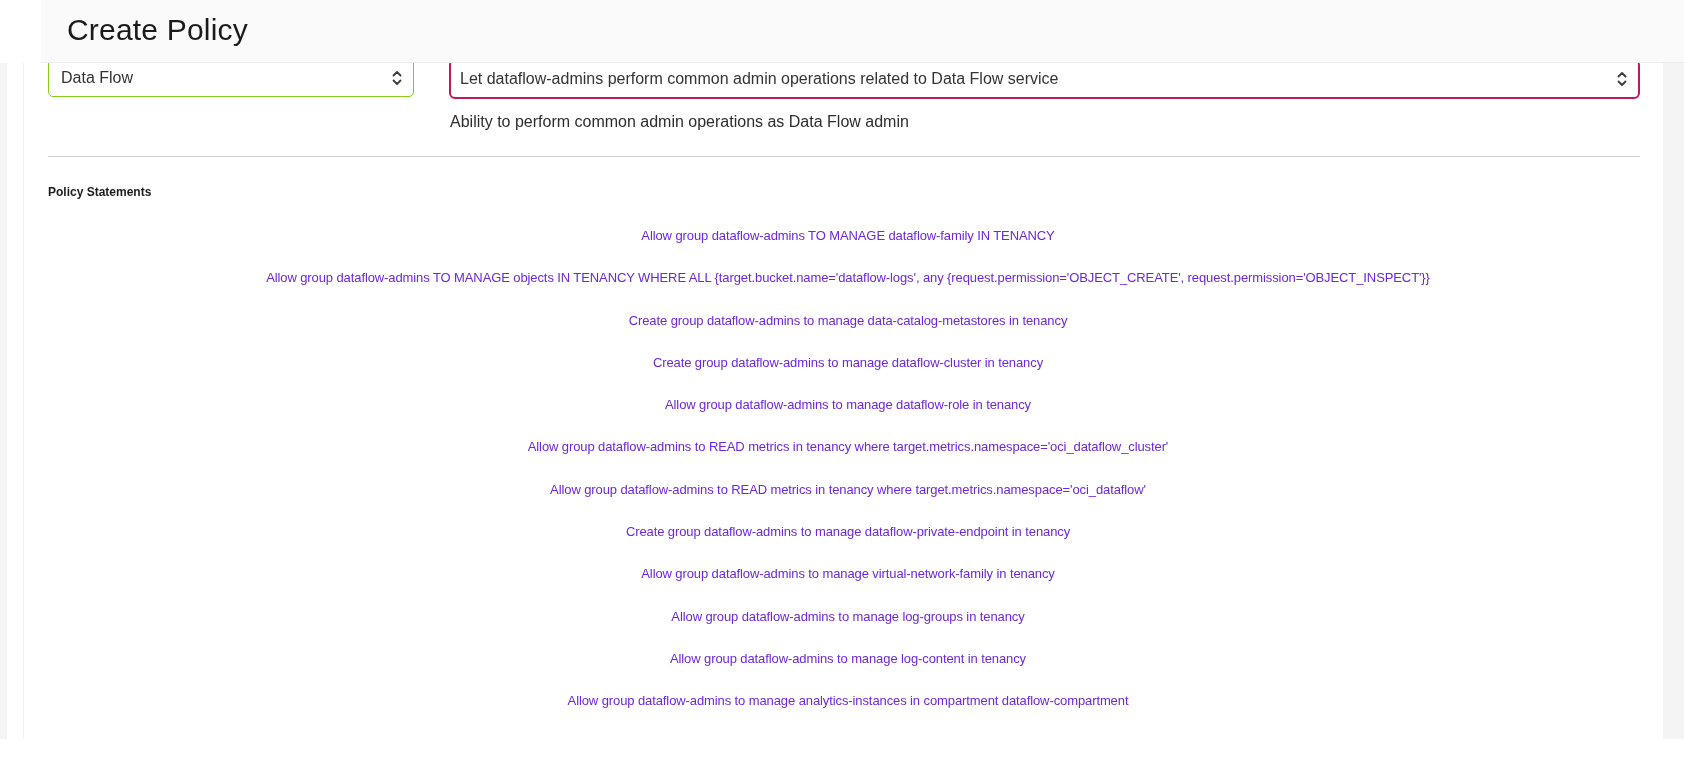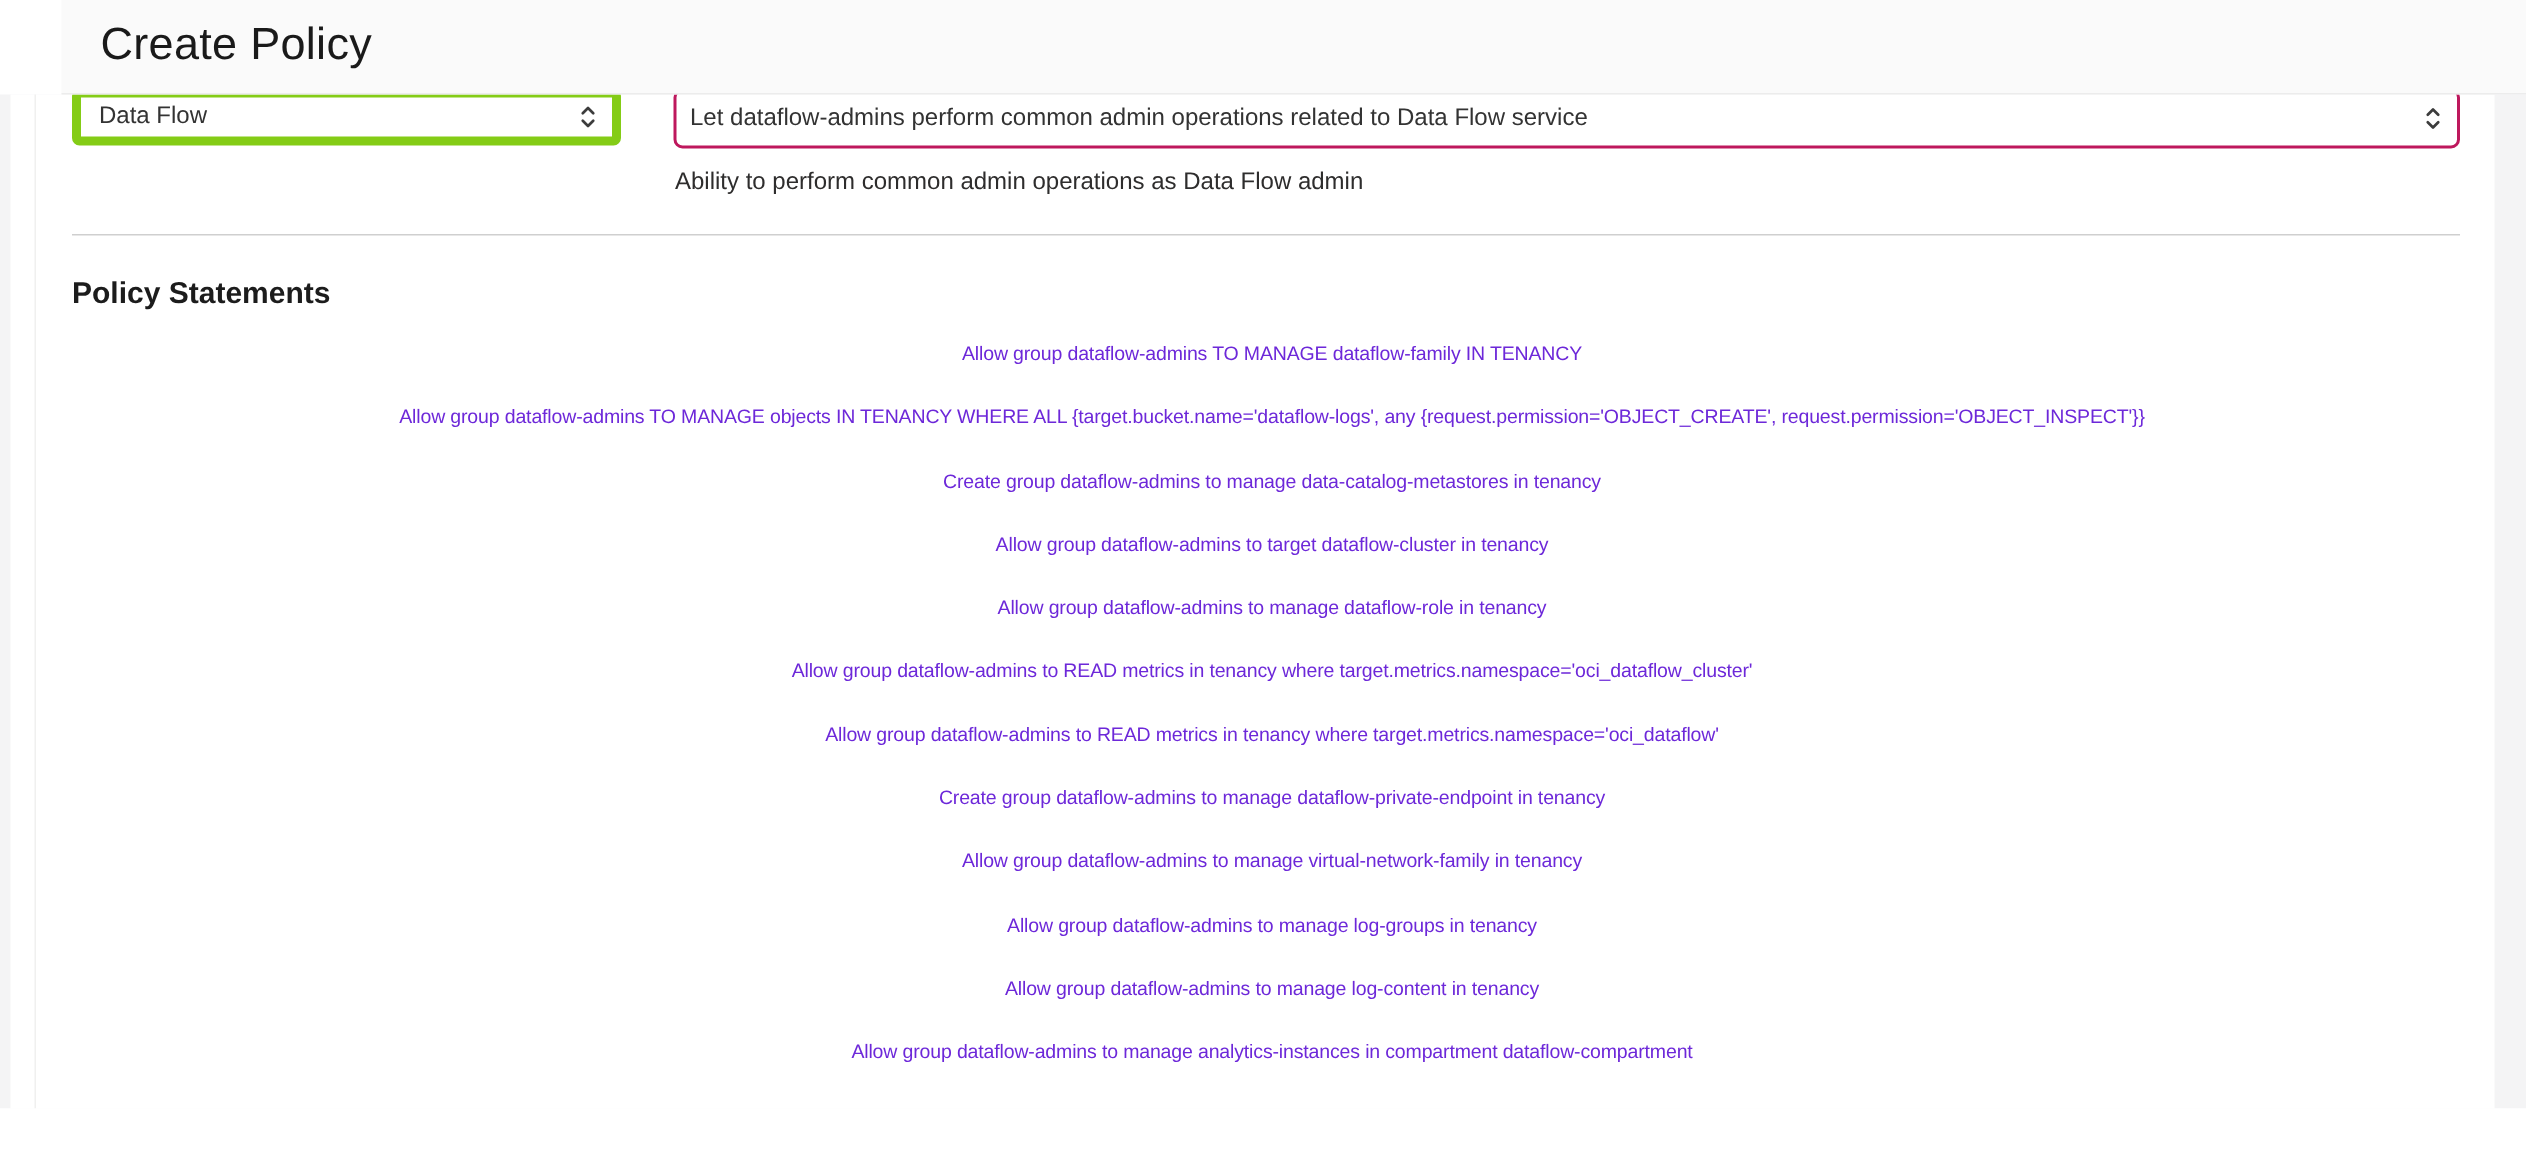--- a/index.html
+++ b/index.html
@@ -30,21 +30,21 @@
     font-size: 30px; color: #1a1a1a; letter-spacing: 0.2px;
   }
 
   
   .select {
     position: absolute; background: #ffffff; box-sizing: border-box;
     display: flex; align-items: center; z-index: 1; cursor: pointer;
   }
   .service-select {
     left: 48px; top: 59px; width: 366px; height: 38px;
-    border: 6px solid #84cc16; border-radius: 5px; padding: 0 10px 0 12px;
+    border: 1px solid #84cc16; border-radius: 5px; padding: 0 10px 0 12px;
   }
   .template-select {
     left: 449px; top: 59px; width: 1191px; height: 40px;
     border: 2px solid #be185d; border-radius: 6px; padding: 0 10px 0 9px;
   }
   .select-value {
     flex: 1 1 auto; font-size: 16px; color: #333333;
     white-space: nowrap; overflow: hidden;
   }
   .stepper { flex: 0 0 auto; width: 12px; height: 18px; margin-left: 8px; }
@@ -52,21 +52,21 @@
 
   .helper {
     position: absolute; left: 450px; top: 113px;
     font-size: 16px; color: #2e2d2d; z-index: 1;
   }
 
   .divider { position: absolute; left: 48px; top: 156px; width: 1592px; height: 1px; background: #cfcfcf; z-index: 1; }
 
   .stmt-heading {
     position: absolute; left: 48px; top: 185px;
-    font-size: 20px; font-weight: bold; color: #1c1c1c; z-index: 1;
+    font-size: 12px; font-weight: bold; color: #1c1c1c; z-index: 1;
   }
 
   .stmts { position: absolute; left: 48px; top: 215px; width: 1600px; z-index: 1; }
   .stmt {
     height: 42.3px; line-height: 42.3px;
     font-size: 13px; color: #6d28d9; letter-spacing: -0.1px;
     white-space: nowrap;
     text-align: center;
   }
 </style>
@@ -107,21 +107,21 @@
   <div class="helper">Ability to perform common admin operations as Data Flow admin</div>
 
   <div class="divider"></div>
 
   <div class="stmt-heading">Policy Statements</div>
 
   <div class="stmts">
     <div class="stmt">Allow group dataflow-admins TO MANAGE dataflow-family IN TENANCY</div>
     <div class="stmt">Allow group dataflow-admins TO MANAGE objects IN TENANCY WHERE ALL {target.bucket.name='dataflow-logs', any {request.permission='OBJECT_CREATE', request.permission='OBJECT_INSPECT'}}</div>
     <div class="stmt">Create group dataflow-admins to manage data-catalog-metastores in tenancy</div>
-    <div class="stmt">Allow group dataflow-admins to target dataflow-cluster in tenancy</div>
+    <div class="stmt">Create group dataflow-admins to manage dataflow-cluster in tenancy</div>
     <div class="stmt">Allow group dataflow-admins to manage dataflow-role in tenancy</div>
     <div class="stmt">Allow group dataflow-admins to READ metrics in tenancy where target.metrics.namespace='oci_dataflow_cluster'</div>
     <div class="stmt">Allow group dataflow-admins to READ metrics in tenancy where target.metrics.namespace='oci_dataflow'</div>
     <div class="stmt">Create group dataflow-admins to manage dataflow-private-endpoint in tenancy</div>
     <div class="stmt">Allow group dataflow-admins to manage virtual-network-family in tenancy</div>
     <div class="stmt">Allow group dataflow-admins to manage log-groups in tenancy</div>
     <div class="stmt">Allow group dataflow-admins to manage log-content in tenancy</div>
     <div class="stmt">Allow group dataflow-admins to manage analytics-instances in compartment dataflow-compartment</div>
   </div>
 

